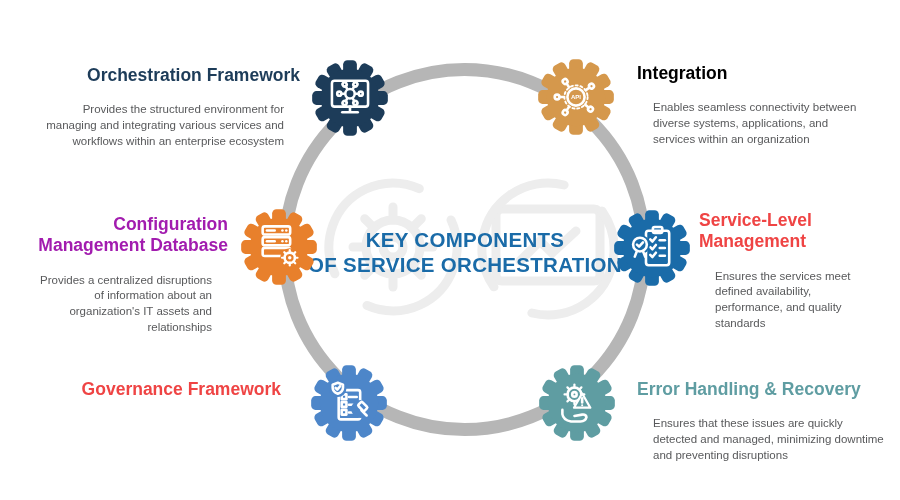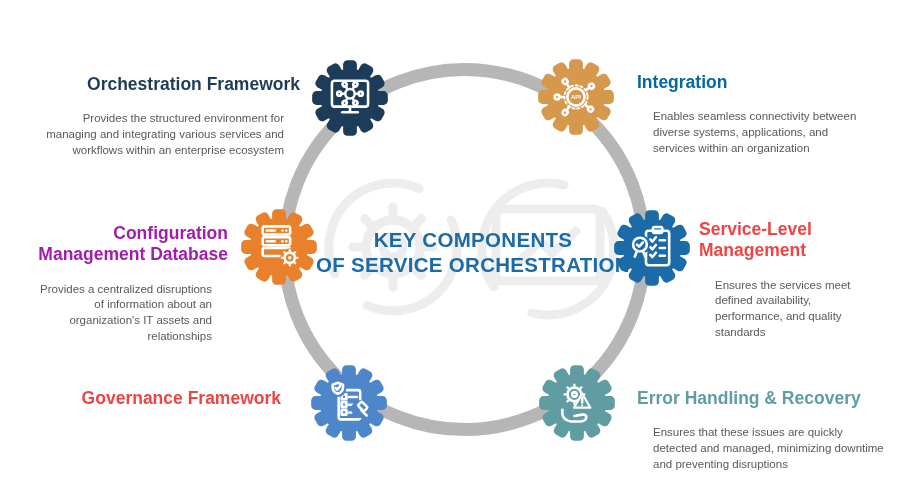--- a/index.html
+++ b/index.html
@@ -1,26 +1,26 @@
 <!DOCTYPE html>
 <html><head>
 <meta charset="utf-8">
 <style>
   html,body{margin:0;padding:0;background:#fff;}
   .canvas{position:relative;width:900px;height:500px;background:#fff;overflow:hidden;
           font-family:"Liberation Sans",sans-serif;}
   .ring{position:absolute;left:278px;top:63px;width:373px;height:373px;border-radius:50%;
         box-sizing:border-box;z-index:1;}
   .watermark{position:absolute;left:0;top:0;z-index:2;pointer-events:none;}
-  .center-title{position:absolute;left:278px;top:227px;width:390px;text-align:center;
+  .center-title{position:absolute;left:270px;top:227px;width:390px;text-align:center;
         font-weight:bold;font-size:20.5px;line-height:1.22;letter-spacing:.3px;z-index:3;}
   .gear{position:absolute;width:86px;height:86px;z-index:4;}
   .gear svg{display:block;}
   .text-block{position:absolute;z-index:4;}
-  .text-block h3{margin:17px 0 3px 0;font-size:17.5px;line-height:1.22;font-weight:bold;}
+  .text-block h3{margin:8px 0 3px 0;font-size:17.5px;line-height:1.22;font-weight:bold;}
   .text-block p{margin:16px;font-size:11.5px;line-height:1.36;color:#58595b;}
   .align-right{text-align:right;}
   .align-left{text-align:left;}
   .icon{stroke:#fff;fill:none;stroke-width:3;stroke-linecap:round;stroke-linejoin:round;}
   .icon text{stroke:none;fill:#fff;}
 </style>
 </head>
 <body>
 
 <div class="canvas">
@@ -257,21 +257,21 @@
       </g>
     </svg>
   </div>
 
   <div class="text-block align-right" style="right:600px;top:57px;width:272px;">
     <h3 style="color: rgb(29, 60, 89);">Orchestration Framework</h3>
     <p>Provides the structured environment for managing and integrating various services and workflows within an enterprise ecosystem</p>
   </div>
 
   <div class="text-block align-left" style="left:637px;top:55px;width:240px;">
-    <h3 style="color: #0369a1;">Integration</h3>
+    <h3 style="color: #000000;">Integration</h3>
     <p>Enables seamless connectivity between diverse systems, applications, and services within an organization</p>
   </div>
 
   <div class="text-block align-right" style="right:672px;top:206px;width:205px;">
     <h3 style="color: #a21caf;">Configuration Management Database</h3>
     <p>Provides a centralized disruptions of information about an organization's IT assets and relationships</p>
   </div>
 
   <div class="text-block align-left" style="left:699px;top:202px;width:190px;">
     <h3 style="color: #ef4444;">Service-Level Management</h3>

